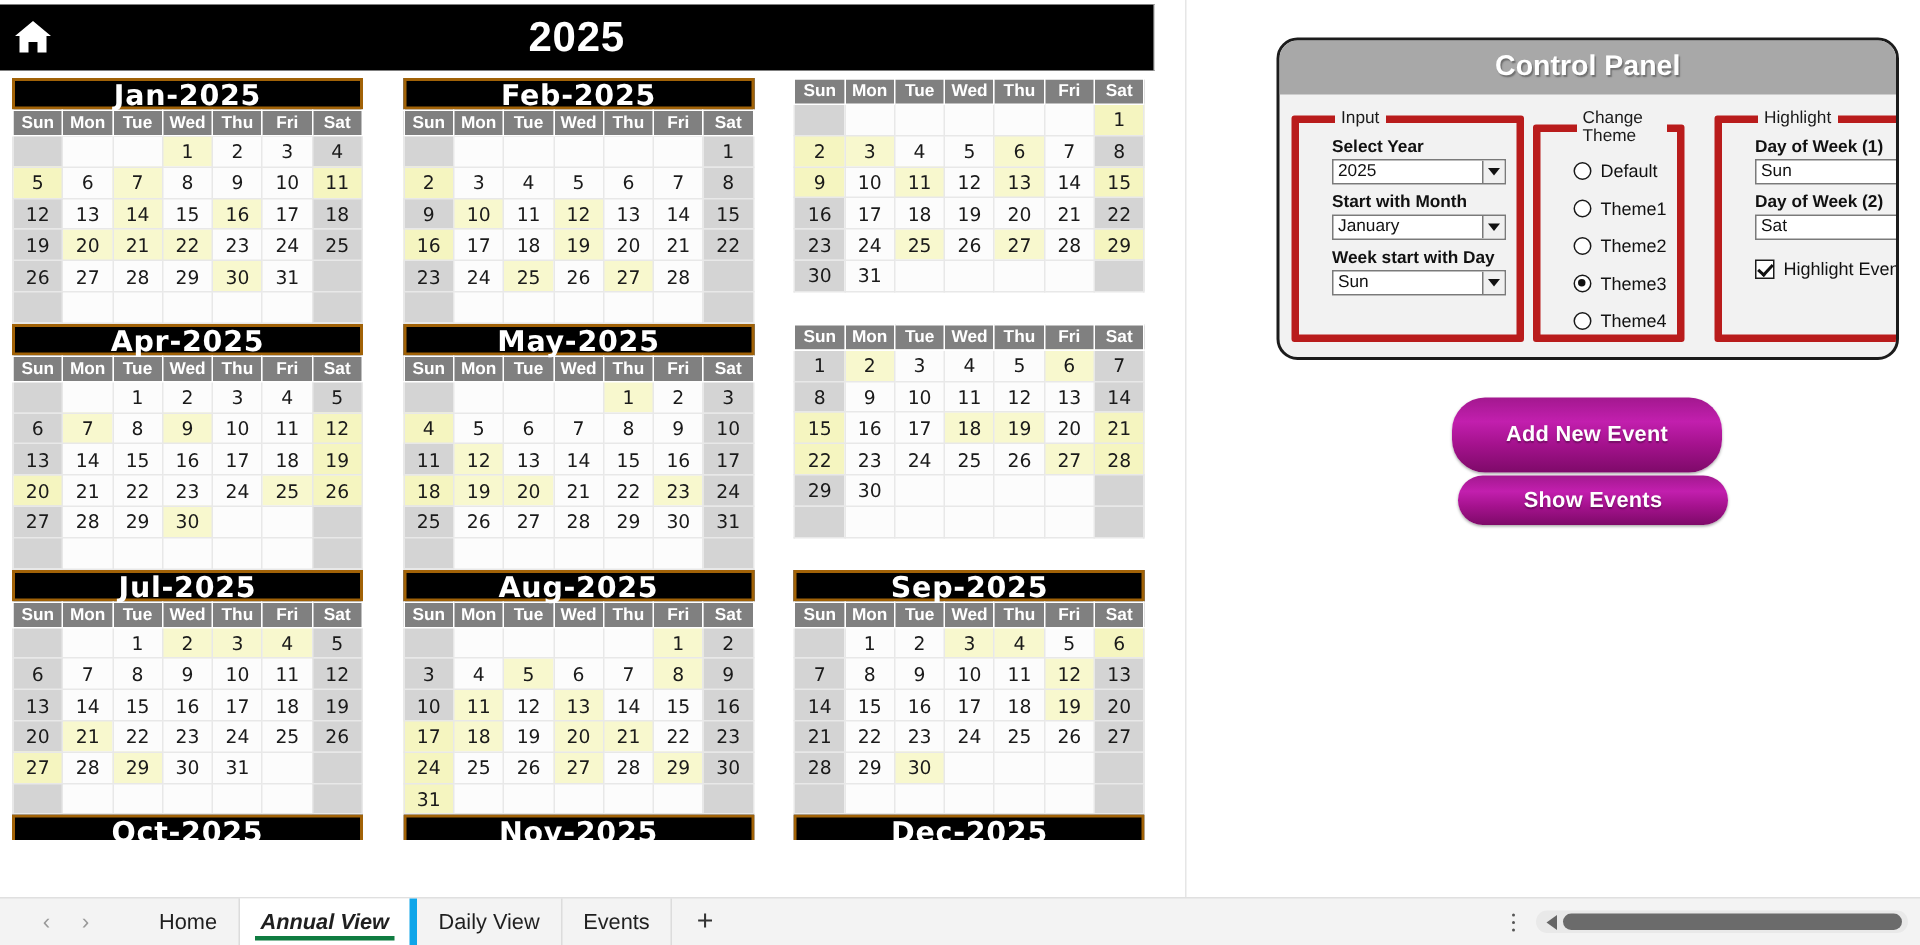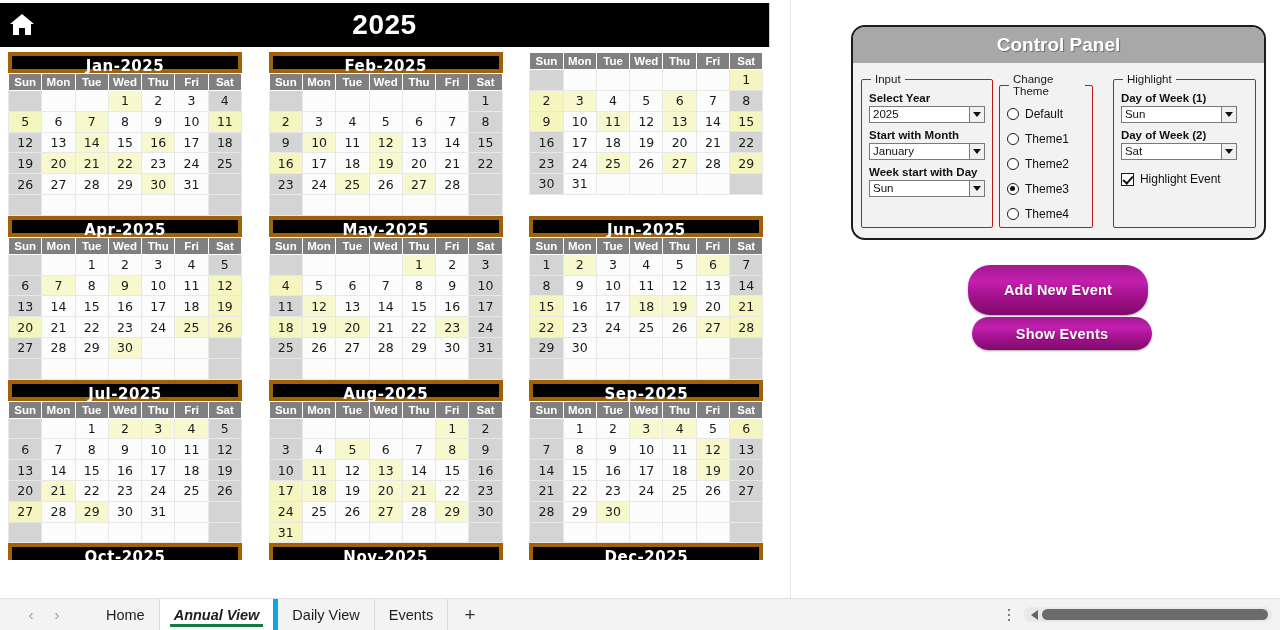--- a/index.html
+++ b/index.html
@@ -57,26 +57,26 @@
     left: 8px; top: 52px;
     width: 782px;
   }
   .mrow { display: flex; gap: 0; }
   .mcell { width: 265px; }
   .mcal { width: 234px; }
 
   .mtitle {
     background: #000000;
     color: #ffffff;
-    font-size: 15px;
+    font-size: 19px;
     font-weight: bold;
     text-align: center;
     height: 21px; line-height: 21px;
     letter-spacing: 0.5px;
-    border: 4px solid #a16207;
+    border: 2px solid #a16207;
     font-family: "DejaVu Sans", sans-serif;
   }
   table.cal {
     border-collapse: collapse;
     width: 234px;
     table-layout: fixed;
     font-size: 12.5px;
   }
   table.cal th {
     background: #808080;
@@ -134,23 +134,23 @@
     text-shadow: 1px 1px 1px rgba(0,0,0,.35);
   }
   #cp-body {
     position: relative;
     padding: 10px 8px 8px 8px;
     display: flex;
     gap: 6px;
   }
 
   fieldset.grp {
-    border: 1px solid #b91c1c;
+    border: 5px solid #b91c1c;
     border-radius: 2px;
-    margin: 0; padding: 4px 7px 7px 7px;
+    margin: 0; padding: 4px 7px 7px 22px;
     background: transparent;
   }
   fieldset.grp > legend {
     font-size: 11.5px;
     color: #1a1a1a;
     padding: 0 4px;
     margin-left: 2px;
   }
   #grp-input { width: 140px; height: 155px; }
   #grp-theme { width: 100px; height: 155px; }
@@ -713,21 +713,20 @@
                     <td class="blank">&nbsp;</td>
                     <td class="blank">&nbsp;</td>
                     <td class="we blank">&nbsp;</td>
                   </tr>
                 </tbody>
               </table>
             </div>
           </div>
           <div class="mcell">
             <div class="mcal">
-              <div class="mtitle">Jun-2025</div>
               <table class="cal">
                 <thead>
                   <tr>
                     <th>Sun</th>
                     <th>Mon</th>
                     <th>Tue</th>
                     <th>Wed</th>
                     <th>Thu</th>
                     <th>Fri</th>
                     <th>Sat</th>

